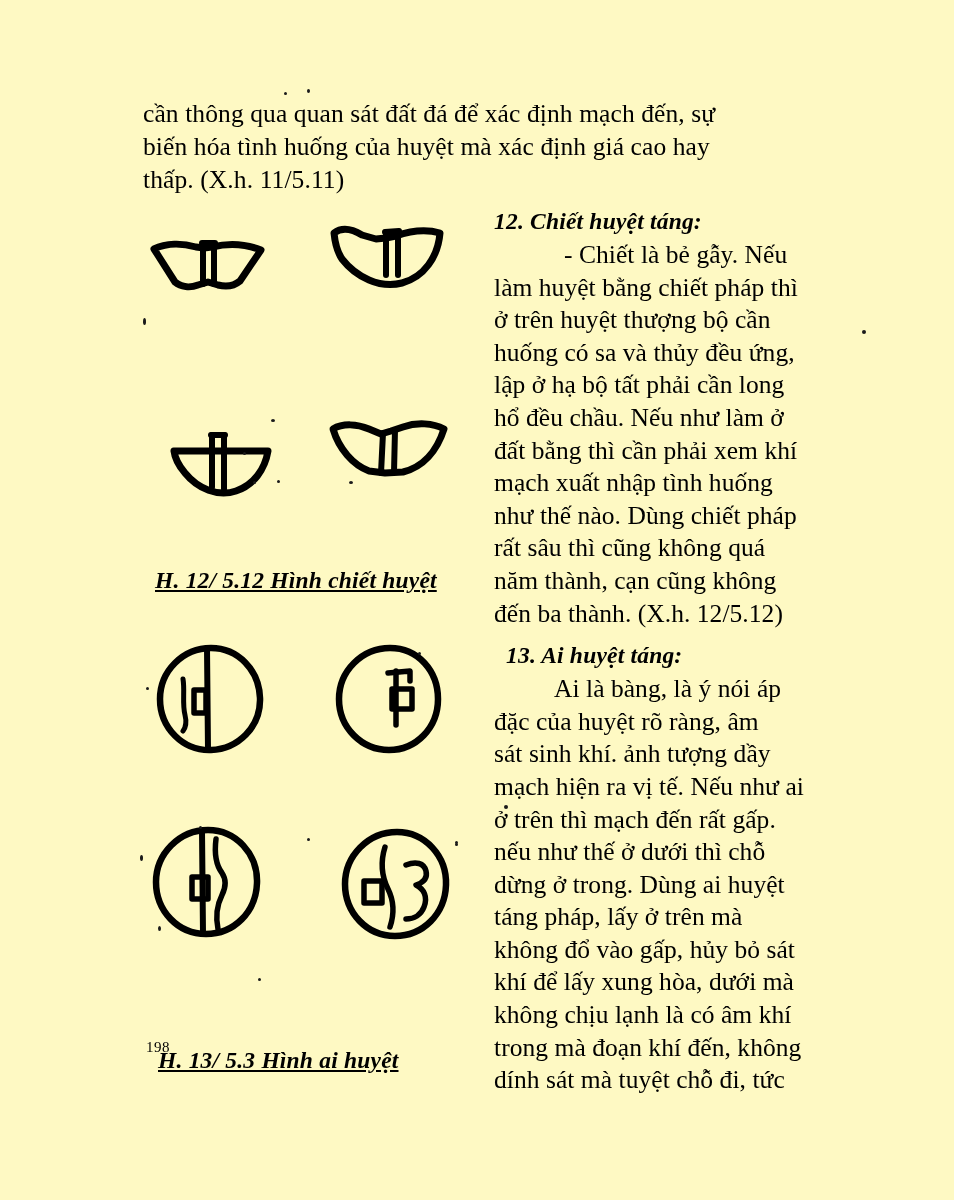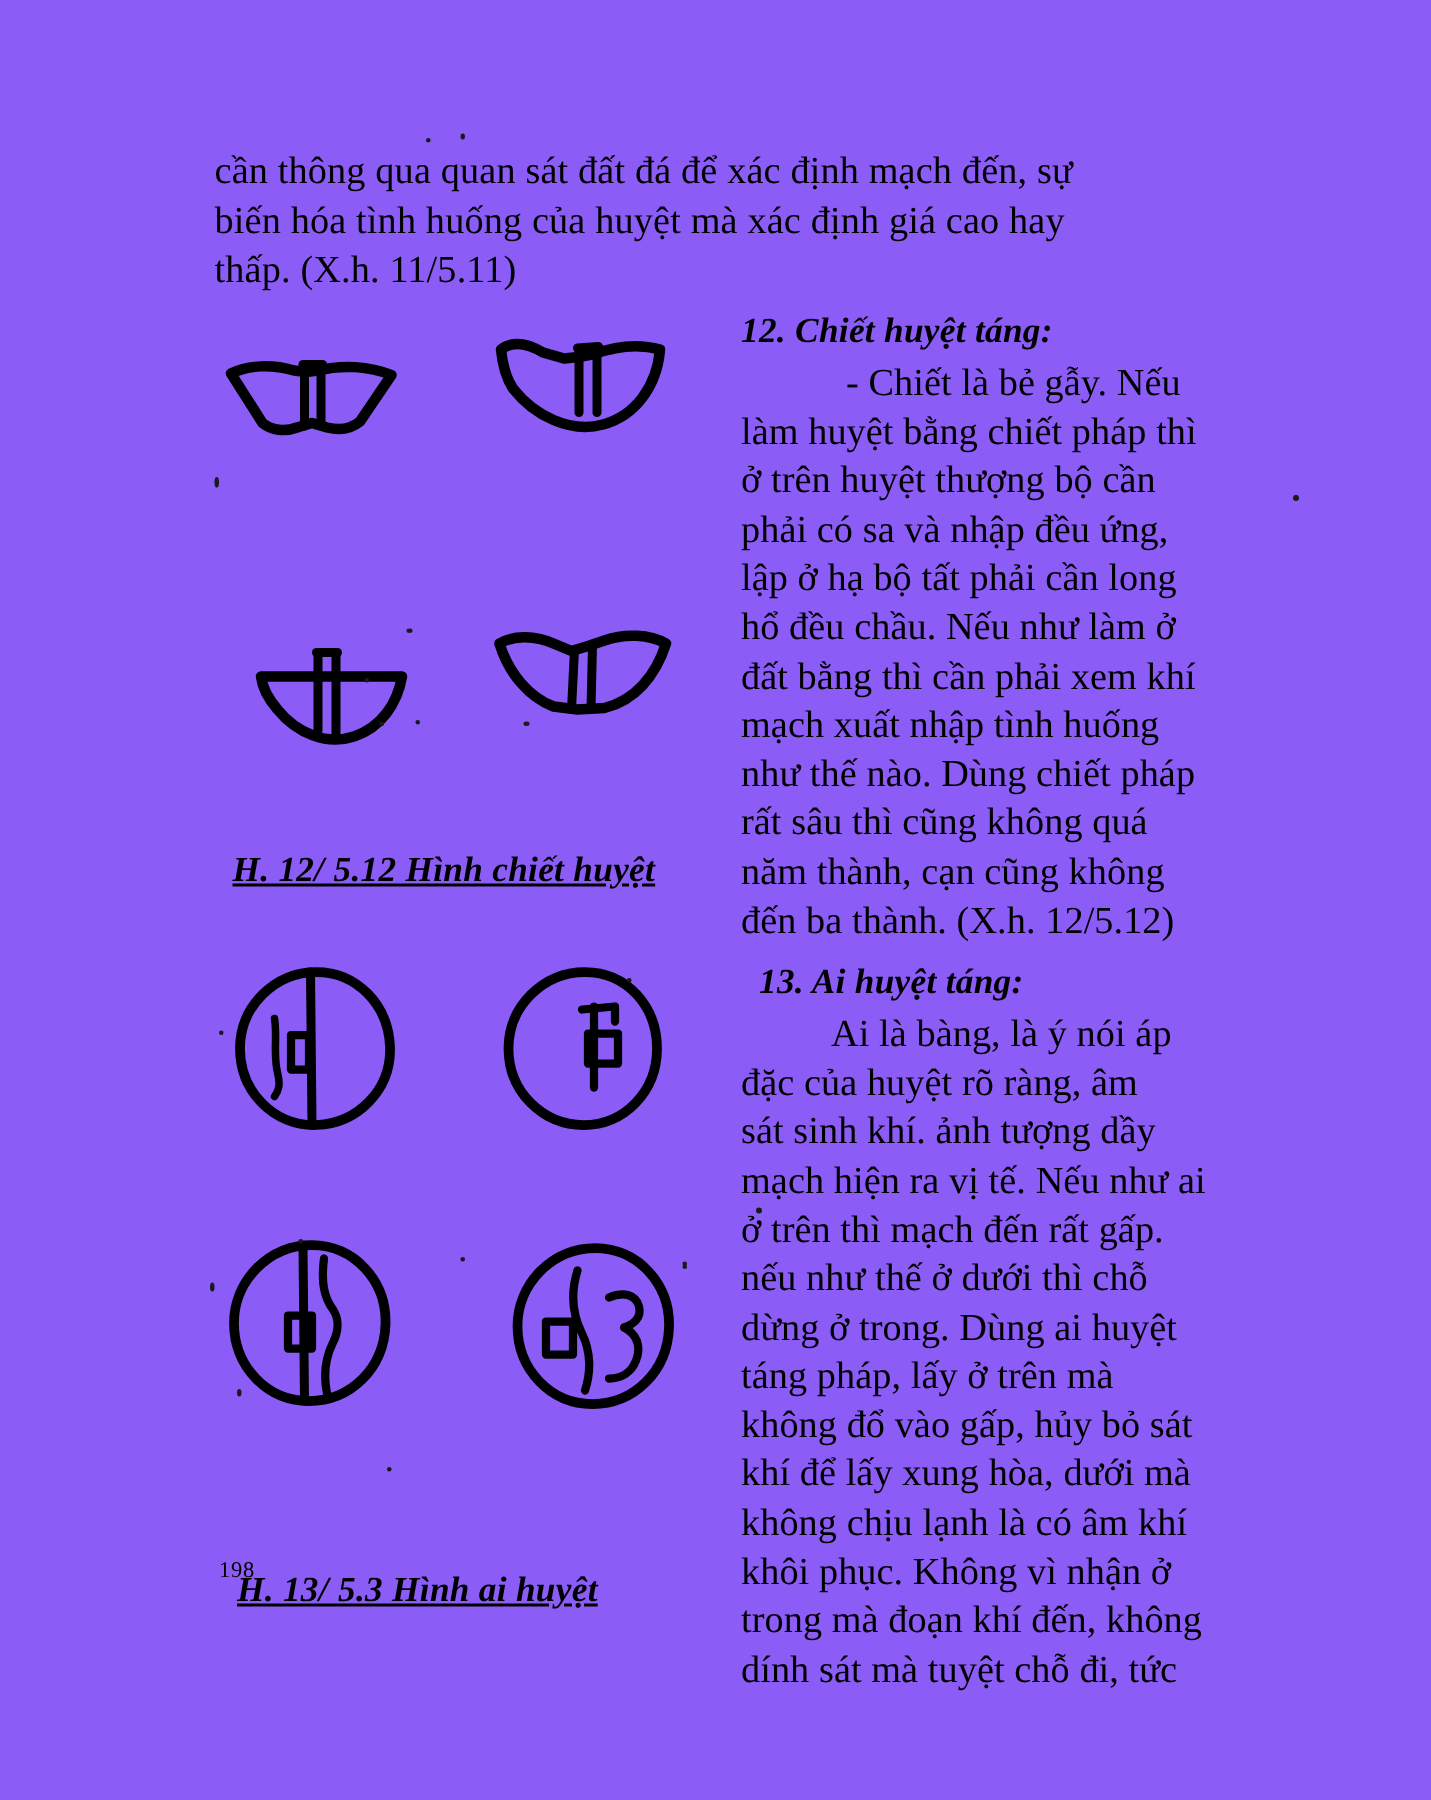--- a/index.html
+++ b/index.html
@@ -9,21 +9,21 @@
     background: #ffffff;
   }
   body {
     font-family: "Liberation Serif", "DejaVu Serif", serif;
     color: #000000;
   }
   #page {
     position: relative;
     width: 954px;
     height: 1200px;
-    background: #8b5cf6;
+    background: #fef9c3;
     overflow: hidden;
   }
 
   
   .intro {
     position: absolute;
     left: 143px;
     top: 97px;
     width: 672px;
     font-size: 25.5px;
@@ -208,21 +208,21 @@
   </div>
 
   <div class="right-col">
 
     <div class="sec-head">12. Chiết huyệt táng:</div>
 
     <div class="body-par">
       <span class="ln" style="padding-left:70px;">- Chiết là bẻ gẫy. Nếu</span>
       <span class="ln">làm huyệt bằng chiết pháp thì</span>
       <span class="ln">ở trên huyệt thượng bộ cần</span>
-      <span class="ln">phải có sa và nhập đều ứng,</span>
+      <span class="ln">huống có sa và thủy đều ứng,</span>
       <span class="ln">lập ở hạ bộ tất phải cần long</span>
       <span class="ln">hổ đều chầu. Nếu như làm ở</span>
       <span class="ln">đất bằng thì cần phải xem khí</span>
       <span class="ln">mạch xuất nhập tình huống</span>
       <span class="ln">như thế nào. Dùng chiết pháp</span>
       <span class="ln">rất sâu thì cũng không quá</span>
       <span class="ln">năm thành, cạn cũng không</span>
       <span class="ln">đến ba thành. (X.h. 12/5.12)</span>
     </div>
 
@@ -233,21 +233,20 @@
       <span class="ln">đặc của huyệt rõ ràng, âm</span>
       <span class="ln">sát sinh khí. ảnh tượng dầy</span>
       <span class="ln">mạch hiện ra vị tế. Nếu như ai</span>
       <span class="ln">ở trên thì mạch đến rất gấp.</span>
       <span class="ln">nếu như thế ở dưới thì chỗ</span>
       <span class="ln">dừng ở trong. Dùng ai huyệt</span>
       <span class="ln">táng pháp, lấy ở trên mà</span>
       <span class="ln">không đổ vào gấp, hủy bỏ sát</span>
       <span class="ln">khí để lấy xung hòa, dưới mà</span>
       <span class="ln">không chịu lạnh là có âm khí</span>
-      <span class="ln">khôi phục. Không vì nhận ở</span>
       <span class="ln">trong mà đoạn khí đến, không</span>
       <span class="ln">dính sát mà tuyệt chỗ đi, tức</span>
     </div>
   </div>
 
   <div class="folio">198</div>
 
   <div class="speck" style="left:284px; top:92px; width:3px; height:3px;"></div>
   <div class="speck" style="left:307px; top:89px; width:3px; height:4px;"></div>
   <div class="speck" style="left:143px; top:318px; width:3px; height:7px;"></div>

